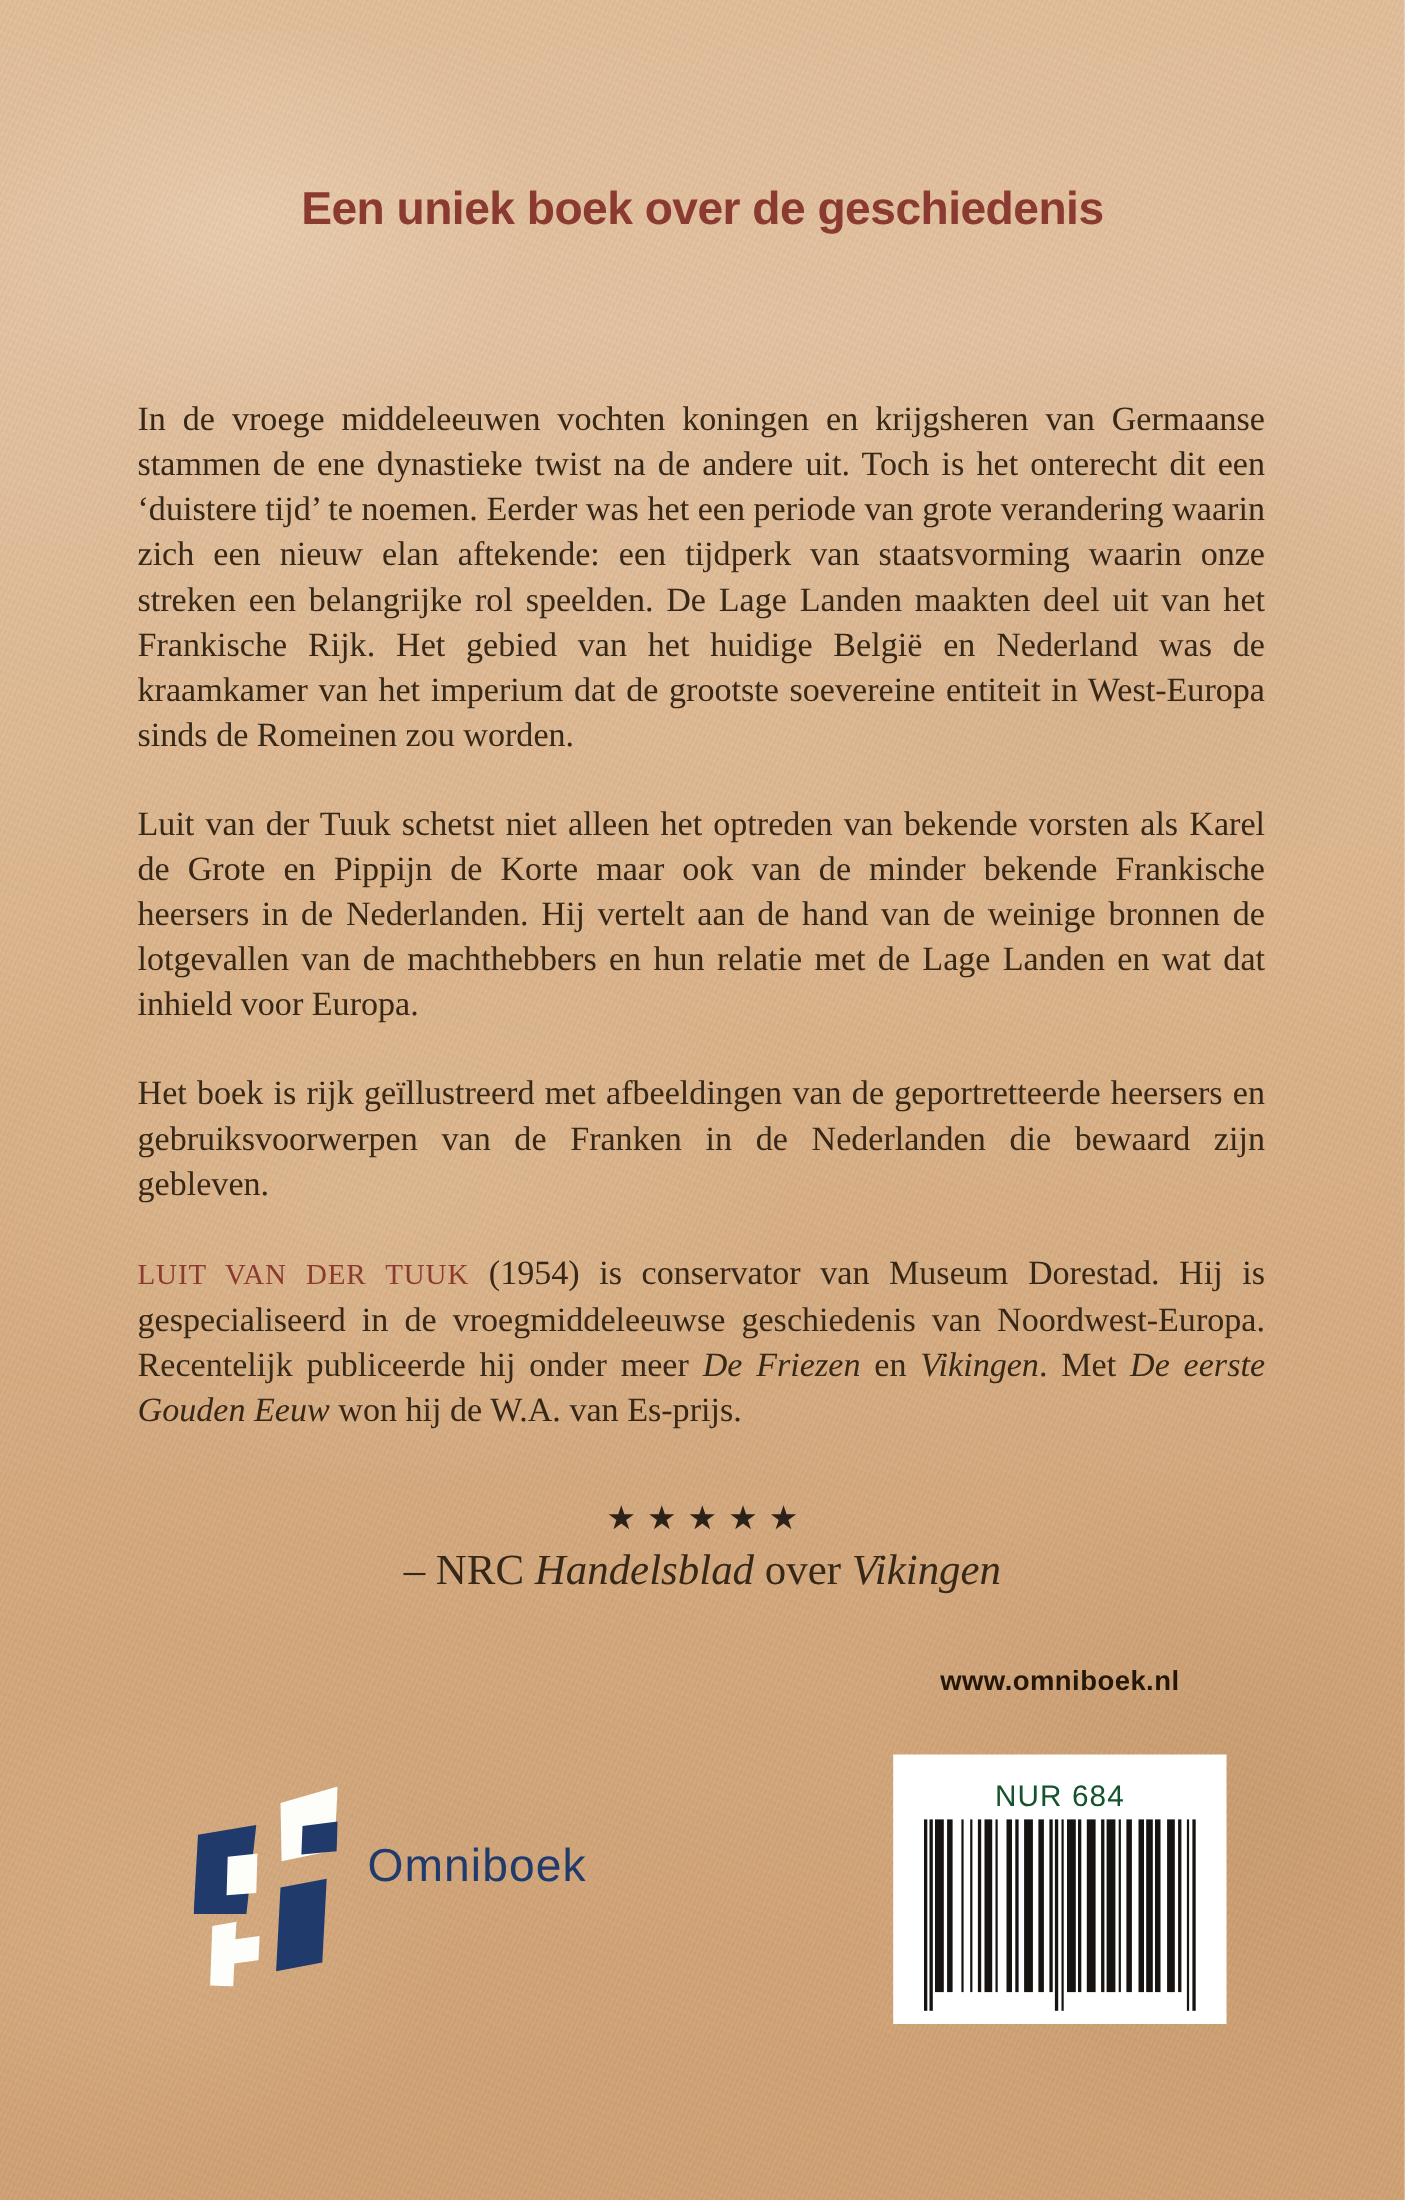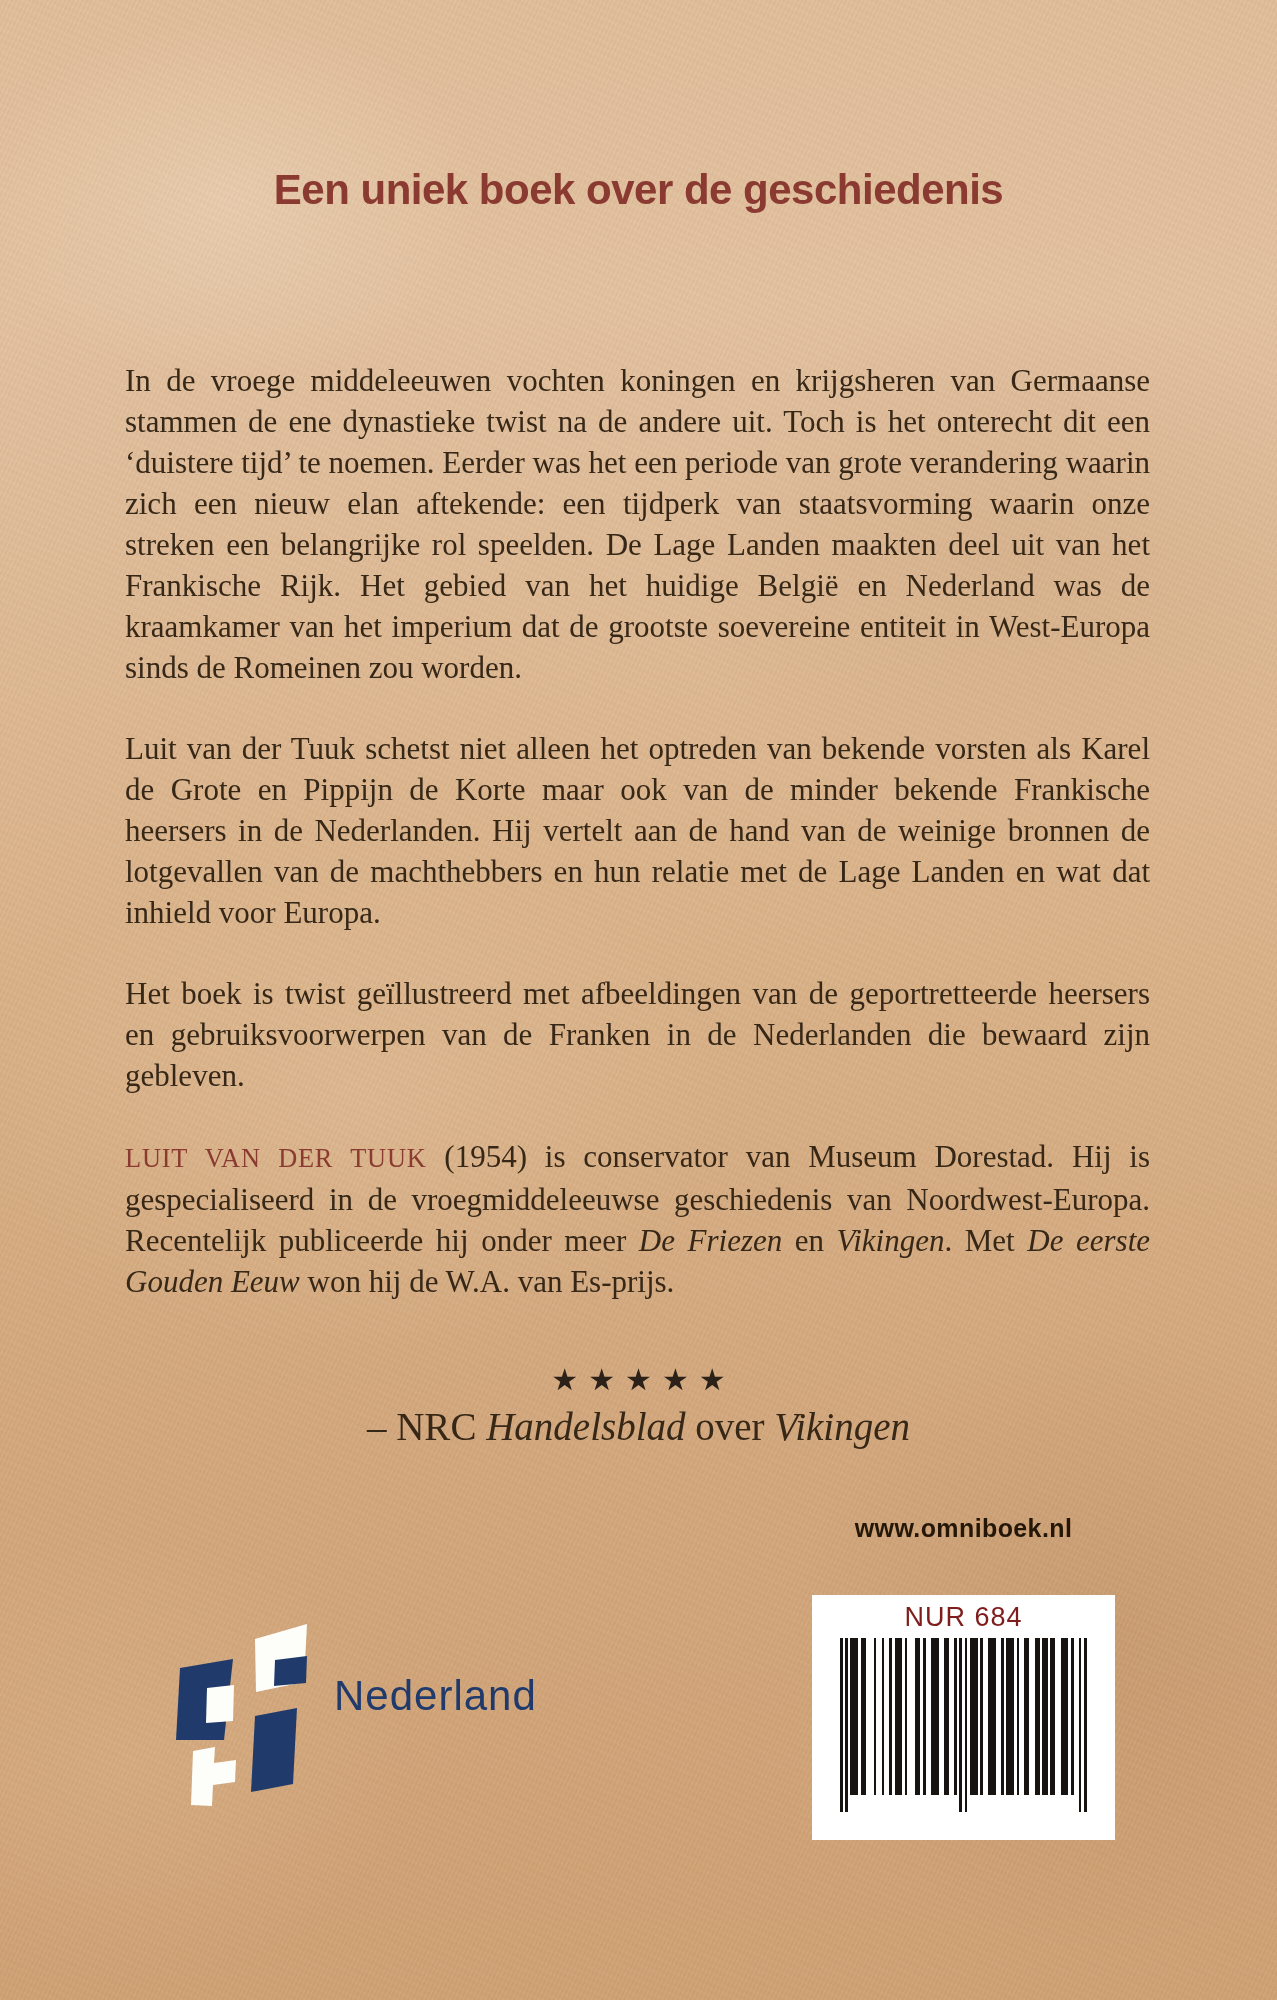--- a/index.html
+++ b/index.html
@@ -46,22 +46,22 @@
   .website{
     position:absolute;left:812px;width:303px;top:1514px;text-align:center;
     font-family:"Liberation Sans",sans-serif;font-weight:bold;font-size:25px;
     color:#241708;letter-spacing:0.4px;
   }
   .barcode-box{
     position:absolute;left:812px;top:1595px;width:303px;height:245px;
     background:#ffffff;
   }
   .nur{
-    margin-top:7px;text-align:center;
-    font-family:"Liberation Sans",sans-serif;font-size:27px;color:#7f1d1d;
+    margin-top:23px;text-align:center;
+    font-family:"Liberation Sans",sans-serif;font-size:27px;color:#14532d;
     letter-spacing:1px;
   }
   .bars{
     margin:5px auto 0 auto;width:247px;height:174px;
     display:flex;align-items:flex-start;
   }
   .bc-run{flex:none;height:157px;}
   .bc-run.bar{background:#161310;}
   .bc-run.bar.tall{height:174px;}
   .digits{
@@ -83,21 +83,21 @@
 <div class="cover">
   <div class="grain"></div>
 
   <h1 class="headline">
     <span class="hl-line">Een uniek boek over de geschiedenis</span>
   </h1>
 
   <div class="body-col">
     <p>In de vroege middeleeuwen vochten koningen en krijgsheren van Germaanse stammen de ene dynastieke twist na de andere uit. Toch is het onterecht dit een ‘duistere tijd’ te noemen. Eerder was het een periode van grote verandering waarin zich een nieuw elan aftekende: een tijdperk van staatsvorming waarin onze streken een belangrijke rol speelden. De Lage Landen maakten deel uit van het Frankische Rijk. Het gebied van het huidige België en Nederland was de kraamkamer van het imperium dat de grootste soevereine entiteit in West-Europa sinds de Romeinen zou worden.</p>
     <p>Luit van der Tuuk schetst niet alleen het optreden van bekende vorsten als Karel de Grote en Pippijn de Korte maar ook van de minder bekende Frankische heersers in de Nederlanden. Hij vertelt aan de hand van de weinige bronnen de lotgevallen van de machthebbers en hun relatie met de Lage Landen en wat dat inhield voor Europa.</p>
-    <p>Het boek is twist geïllustreerd met afbeeldingen van de geportretteerde heersers en gebruiksvoorwerpen van de Franken in de Nederlanden die bewaard zijn gebleven.</p>
+    <p>Het boek is rijk geïllustreerd met afbeeldingen van de geportretteerde heersers en gebruiksvoorwerpen van de Franken in de Nederlanden die bewaard zijn gebleven.</p>
     <p class="author-bio"><span class="caps-red">LUIT VAN DER TUUK</span><span> (1954) is conservator van Museum Dorestad. Hij is gespecialiseerd in de vroegmiddeleeuwse geschiedenis van Noordwest-Europa. Recentelijk publiceerde hij onder meer </span><span class="italic">De Friezen</span><span> en </span><span class="italic">Vikingen</span><span>. Met </span><span class="italic">De eerste Gouden Eeuw</span><span> won hij de W.A. van Es-prijs.</span></p>
   </div>
 
   <div class="review">
     <div class="stars">★★★★★</div>
     <div class="quote"><span>– NRC </span><span class="italic">Handelsblad</span><span> over </span><span class="italic">Vikingen</span></div>
   </div>
 
   <div class="website">www.omniboek.nl</div>
 
@@ -172,15 +172,15 @@
       <path fill="#203a6b" d="M4,44 L57,35 L48,116 L0,116 Z"></path>
       <path fill="#fdfdfa" d="M31,64 L58,61 L57,97 L30,99 Z"></path>
 
       <path fill="#fdfdfa" d="M79,15 L131,0 L128,58 L80,68 Z"></path>
       <path fill="#203a6b" d="M99,36 L131,32 L130,59 L98,62 Z"></path>
 
       <path fill="#fdfdfa" d="M17,127 L39,123 L38,139 L60,136 L59,158 L37,161 L36,182 L15,181 Z"></path>
 
       <path fill="#203a6b" d="M79,92 L121,84 L117,160 L75,168 Z"></path>
     </svg>
-    <div class="wordmark">Nederland</div>
+    <div class="wordmark">Omniboek</div>
   </div>
 </div>
 
 </body></html>

